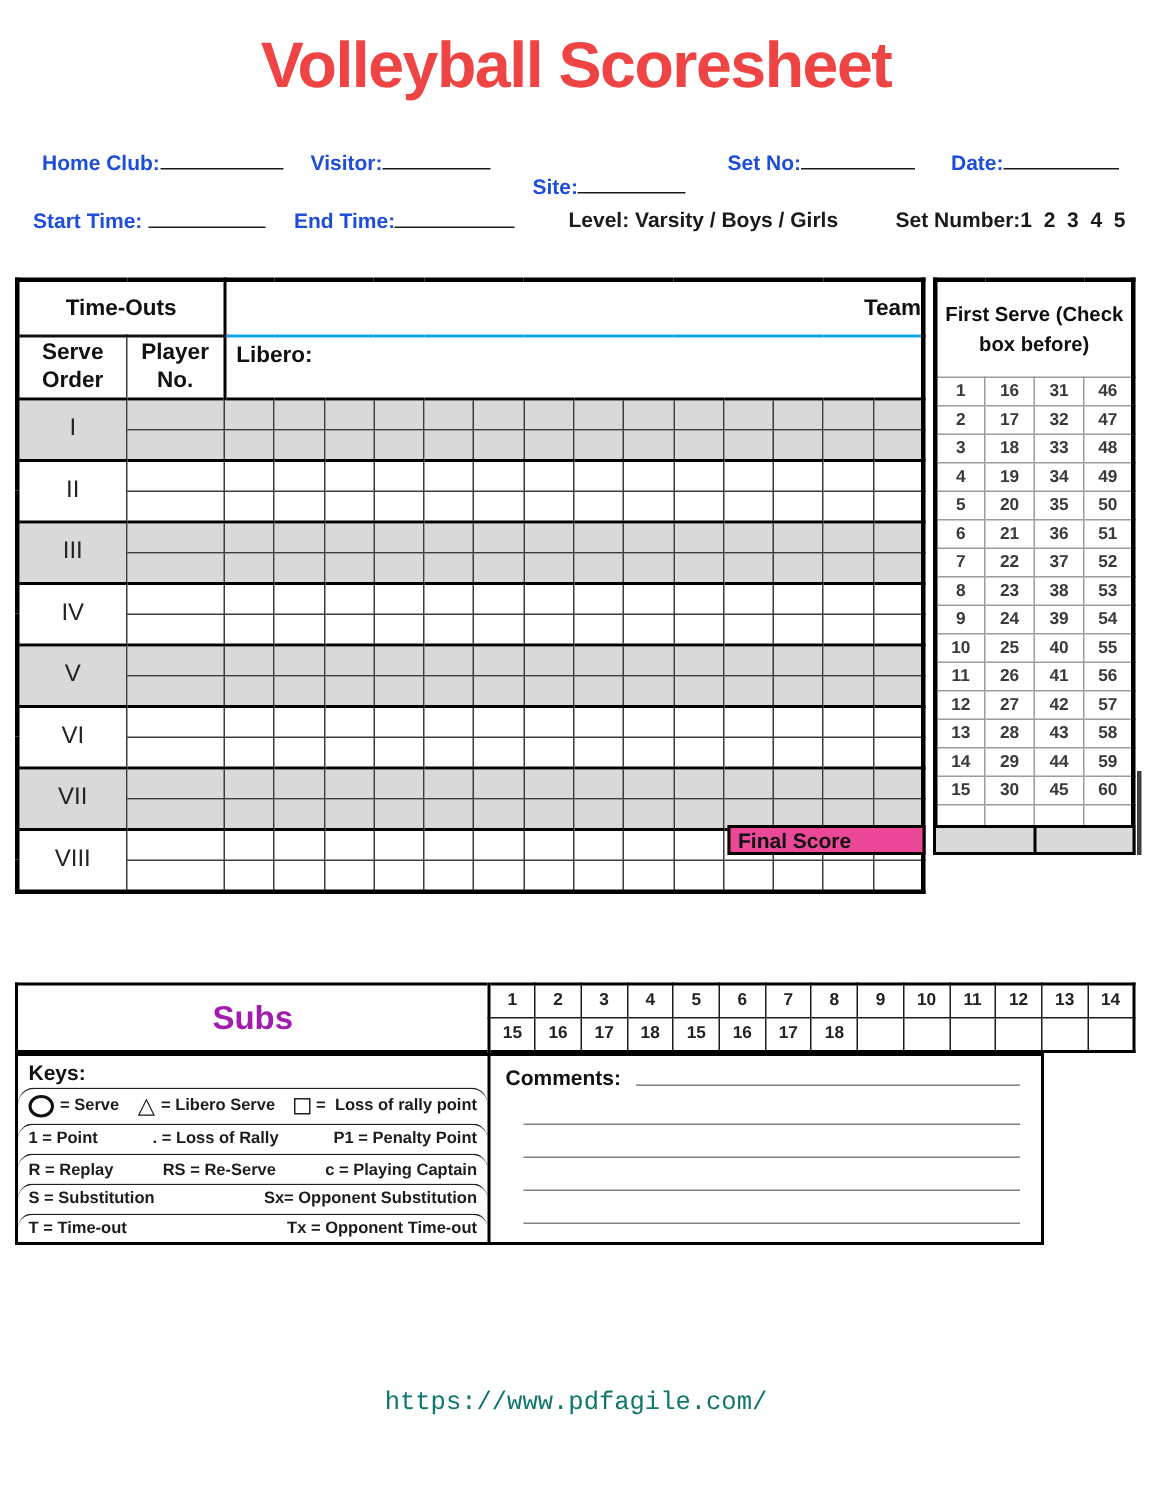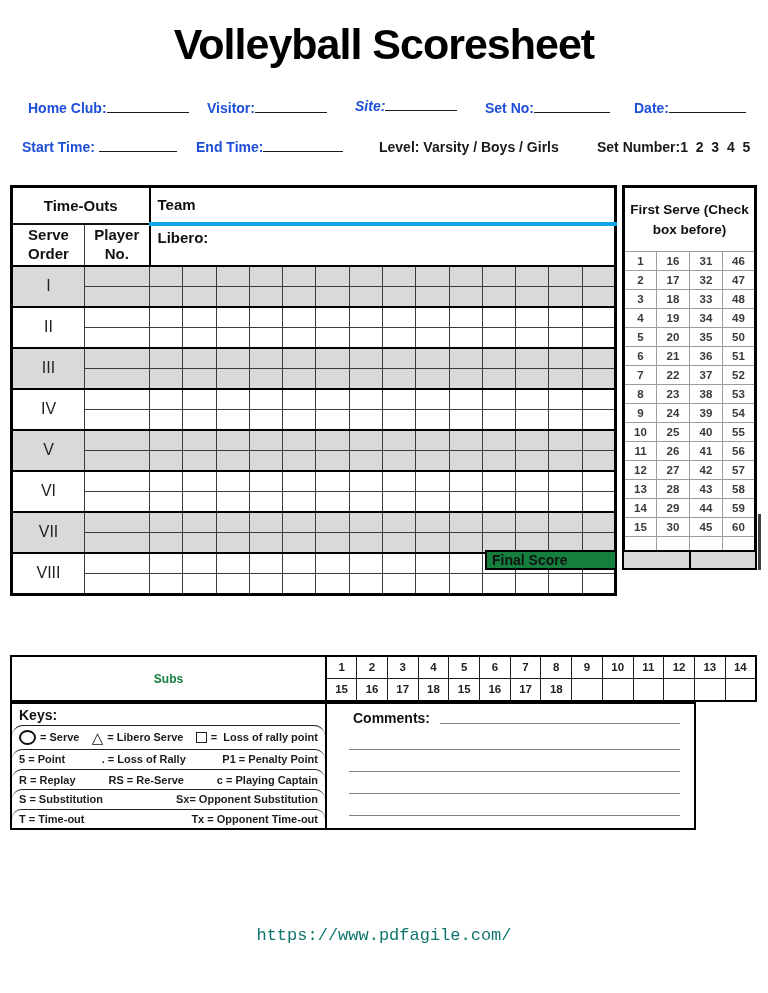--- a/index.html
+++ b/index.html
@@ -2,68 +2,68 @@
 <html><head>
 <meta charset="utf-8">
 <style>
   html,body{margin:0;padding:0;}
   body{position:relative;width:768px;height:993px;background:#ffffff;
        font-family:"Liberation Sans",sans-serif;color:#111;overflow:hidden;}
   .abs{position:absolute;}
 
   
   #title{top:20px;left:0;width:768px;text-align:center;font-size:43px;
-         font-weight:700;letter-spacing:-1px;color:#000000;}
+         font-weight:700;letter-spacing:-1px;color:#ef4444;}
 
   
   .fieldrow{white-space:nowrap;}
   .lbl{font-size:14px;font-weight:700;color:#1d4ed8;}
   .plain{font-size:14px;font-weight:700;color:#1a1a1a;white-space:pre;}
   .fline{display:inline-block;border-bottom:1.7px solid #1c1c1c;height:13px;}
 
   
   table{border-collapse:collapse;table-layout:fixed;}
   .main-table{border:3px solid #000;width:607px;}
   .main-table td{border:1px solid #3c3c3c;padding:0;height:19px;overflow:hidden;}
   .main-table .touts{font-weight:700;font-size:15px;text-align:center;
         border-right:2.5px solid #000;border-bottom:2px solid #111;}
-  .main-table .team{font-weight:700;font-size:15px;text-align:left;padding-left:7px;
-        border-bottom:4px solid #0ea5e9;}
+  .main-table .team{font-weight:700;font-size:15px;text-align:right;padding-left:7px;
+        border-bottom:2px solid #0ea5e9;}
   .main-table .so-h,.main-table .pn-h{font-weight:700;font-size:15px;text-align:center;
         vertical-align:middle;white-space:pre-line;line-height:1.25;}
   .main-table .pn-h{border-right:2.5px solid #000;}
   .main-table .libero{font-weight:700;font-size:15px;vertical-align:top;padding:3px 0 0 7px;}
   .main-table tr.top td{border-top:2px solid #000;}
   .main-table td.so{font-size:16px;font-weight:400;color:#222;text-align:center;
         vertical-align:middle;}
   .main-table tr.sh td{background:#d9d9d9;}
 
   
   .fs-table{border:3px solid #000;width:135px;}
   .fs-table td{border:1px solid #9c9c9c;padding:0;text-align:center;
         font-size:11.5px;font-weight:700;color:#3a3a3a;height:18px;}
   .fs-table .fs-h{font-size:13.5px;font-weight:700;color:#0f0f0f;height:63px;
         vertical-align:middle;white-space:pre-line;line-height:1.45;
         border:none;border-bottom:1px solid #9c9c9c;}
 
   
-  .fsl{left:485px;top:550px;width:132px;height:20px;background:#15803d;
+  .fsl{left:485px;top:550px;width:132px;height:20px;background:#ec4899;
        border:2.5px solid #000;box-sizing:border-box;font-weight:700;font-size:14px;
        line-height:16px;padding-left:5px;}
   .fsb{left:622px;top:550px;width:135px;height:20px;background:#d9d9d9;
        border:2.5px solid #000;box-sizing:border-box;display:flex;}
   .fsb .cell{flex:1;}
   .fsb .cell + .cell{border-left:2px solid #000;}
 
   
   .subs-table{border:2.5px solid #000;width:747px;}
   .subs-table td{border:1px solid #1c1c1c;padding:0;text-align:center;
         font-size:11.5px;font-weight:700;color:#222;}
-  .subs-table .subs-l{border-right:2.5px solid #000;font-size:12px;font-weight:700;
-        vertical-align:middle;color:#15803d;}
+  .subs-table .subs-l{border-right:2.5px solid #000;font-size:22px;font-weight:700;
+        vertical-align:middle;color:#a21caf;}
 
   
   .kc-box{left:10px;top:702px;width:686px;height:128px;border:2.5px solid #000;
           box-sizing:border-box;display:flex;}
   .keys-col{width:315px;border-right:2.5px solid #000;box-sizing:border-box;
             display:flex;flex-direction:column;}
   .keys-row{box-sizing:border-box;display:flex;align-items:center;padding:0 7px;}
   .keys-row + .keys-row{border-top:1px solid #222;border-radius:11px;}
   .keys-hdr{height:22px;font-size:14px;font-weight:700;}
   .sym-row{height:24px;justify-content:space-between;}
@@ -72,21 +72,21 @@
   .sym-circle{display:inline-block;width:13px;height:11px;border:2.2px solid #111;
         border-radius:50%;}
   .sym-triangle{font-size:15px;font-weight:400;line-height:1;color:#111;}
   .sym-square{display:inline-block;width:9px;height:9px;border:1.6px solid #222;}
   .kr{justify-content:space-between;}
   .kr-1,.kr-2{height:21px;}
   .kr-3{height:20px;}
   .kr-4{height:20px;}
 
   .comments-col{flex:1;position:relative;box-sizing:border-box;}
-  .c-first{display:flex;align-items:flex-end;padding:6px 12px 0 26px;text-align:center;}
+  .c-first{display:flex;align-items:flex-end;padding:6px 12px 0 10px;text-align:center;}
   .c-lbl{font-size:14px;font-weight:700;}
   .c-line1{flex:1;border-bottom:1.5px solid #808080;height:12px;margin:0 2px 2px 10px;}
   .c-line{height:21px;border-bottom:1.5px solid #808080;margin:0 14px 0 22px;}
 
   
   #footer{top:926px;left:0;width:768px;text-align:center;}
   #footer .url{font-family:Liberation Mono, monospace;font-size:17px;color:#0f766e;}
 
   .edge-line{left:758px;top:514px;width:3px;height:56px;background:#3f3f3f;}
 </style>
@@ -94,21 +94,21 @@
 <body>
 
 <div id="title" class="abs">Volleyball Scoresheet</div>
 
 <div class="abs fieldrow" style="left:28px;top:99px;">
   <span class="lbl">Home Club:</span><span class="fline" style="width:82px"></span>
 </div>
 <div class="abs fieldrow" style="left:207px;top:99px;">
   <span class="lbl">Visitor:</span><span class="fline" style="width:72px"></span>
 </div>
-<div class="abs fieldrow" style="left:355px;top:97px;font-style:italic;">
+<div class="abs fieldrow" style="left:355px;top:115px;">
   <span class="lbl">Site:</span><span class="fline" style="width:72px"></span>
 </div>
 <div class="abs fieldrow" style="left:485px;top:99px;">
   <span class="lbl">Set No:</span><span class="fline" style="width:76px"></span>
 </div>
 <div class="abs fieldrow" style="left:634px;top:99px;">
   <span class="lbl">Date:</span><span class="fline" style="width:77px"></span>
 </div>
 
 <div class="abs fieldrow" style="left:22px;top:138px;">
@@ -598,21 +598,21 @@
         <span class="sym-item">
           <span class="sym-triangle">△</span>
           <span class="key-text">= Libero Serve</span>
         </span>
         <span class="sym-item">
           <span class="sym-square"></span>
           <span class="key-text">=  Loss of rally point</span>
         </span>
       </div>
     <div class="keys-row kr kr-1">
-        <span class="key-text">5 = Point</span>
+        <span class="key-text">1 = Point</span>
         <span class="key-text">. = Loss of Rally</span>
         <span class="key-text">P1 = Penalty Point</span>
       </div>
     <div class="keys-row kr kr-2">
         <span class="key-text">R = Replay</span>
         <span class="key-text">RS = Re-Serve</span>
         <span class="key-text">c = Playing Captain</span>
       </div>
     <div class="keys-row kr kr-3">
         <span class="key-text">S = Substitution</span>

